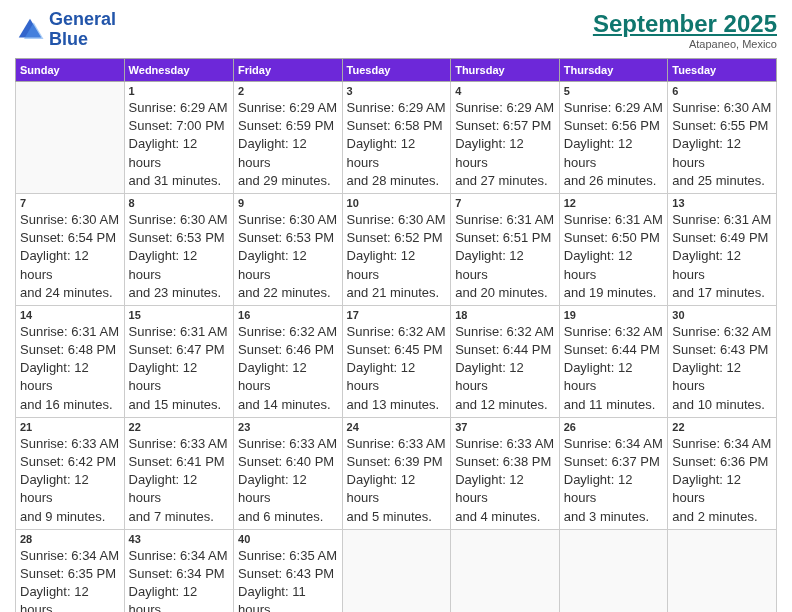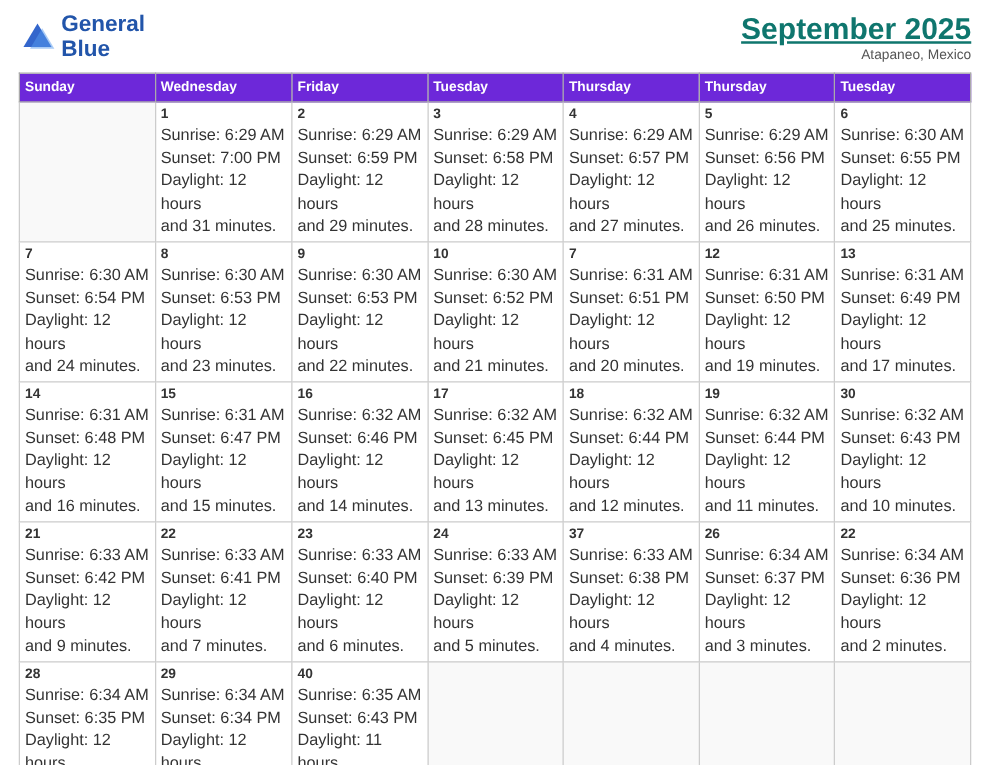--- a/index.html
+++ b/index.html
@@ -325,21 +325,21 @@
         </tr>
         <tr class="last-row">
           <td>
             <div class="day-number">28</div>
             <div class="day-info" style="white-space: pre-line;">Sunrise: 6:34 AM
 Sunset: 6:35 PM
 Daylight: 12 hours
 and 1 minute.</div>
           </td>
           <td>
-            <div class="day-number">29</div>
+            <div class="day-number">43</div>
             <div class="day-info" style="white-space: pre-line;">Sunrise: 6:34 AM
 Sunset: 6:34 PM
 Daylight: 12 hours
 and 0 minutes.</div>
           </td>
           <td>
             <div class="day-number">40</div>
             <div class="day-info" style="white-space: pre-line;">Sunrise: 6:35 AM
 Sunset: 6:43 PM
 Daylight: 11 hours

